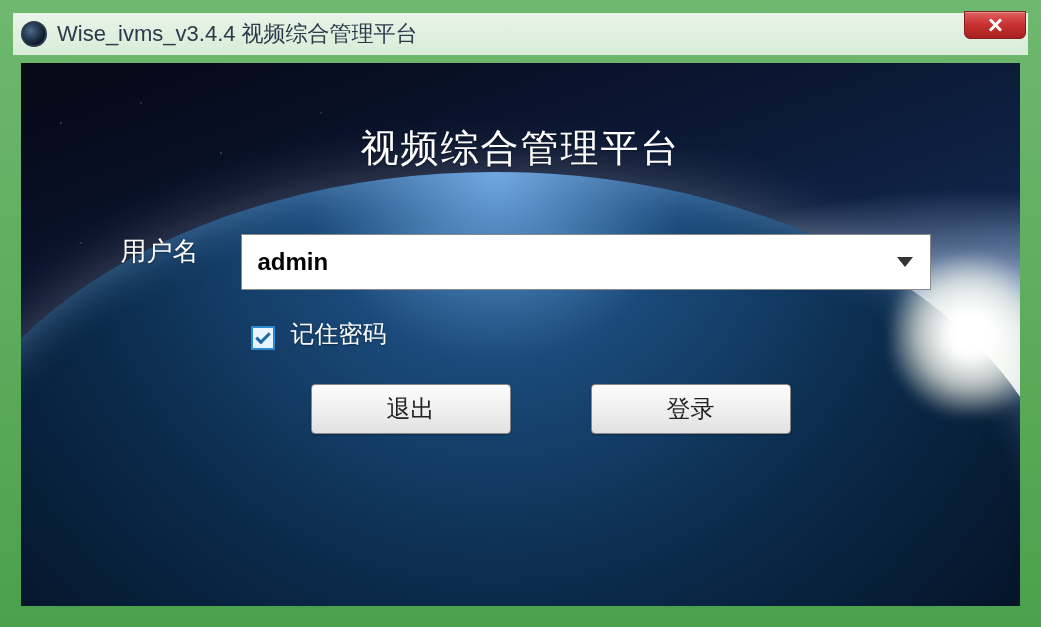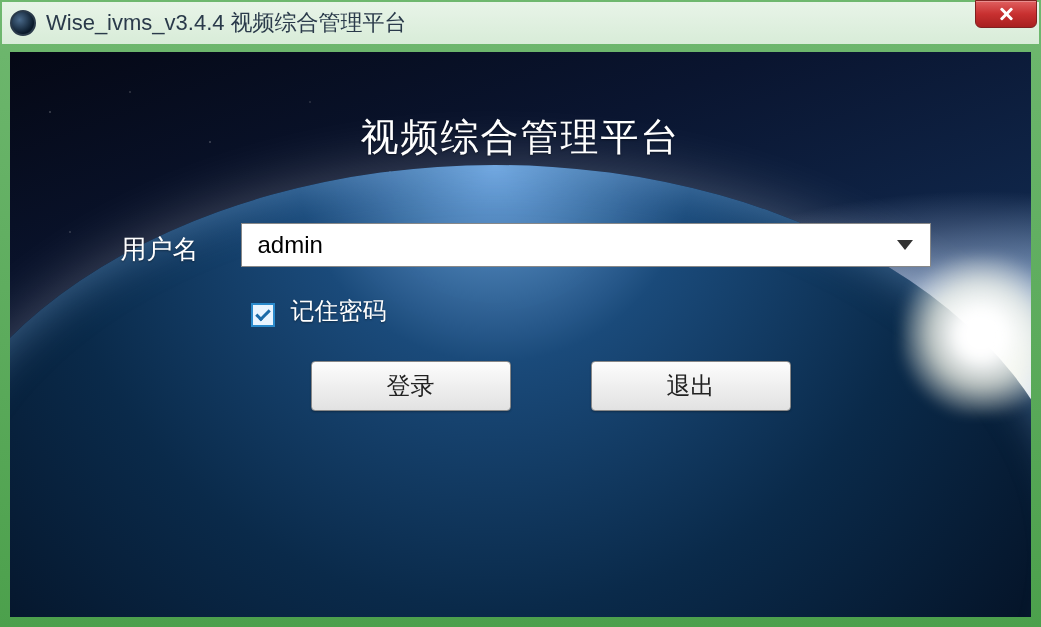--- a/index.html
+++ b/index.html
@@ -7,21 +7,21 @@
       background: #c8e0c8;
       font-family: "Microsoft YaHei", Arial, sans-serif;
       width: 1041px;
       height: 627px;
       overflow: hidden;
     }
     .outer {
       width: 1041px;
       height: 627px;
       background: linear-gradient(to bottom, #6fb86f 0%, #4ca04c 100%);
-      padding: 2px;
+      padding: 13px;
       position: relative;
     }
     .titlebar {
       height: 42px;
       background: linear-gradient(to bottom, #e8f4e8 0%, #d8ecd8 100%);
       display: flex;
       align-items: center;
       padding-left: 8px;
       position: relative;
     }
@@ -129,43 +129,44 @@
       letter-spacing: 2px;
       text-shadow: 0 1px 2px rgba(0,0,0,0.4);
       margin-bottom: 60px;
     }
     .form {
       width: 820px;
       margin: 0 auto;
     }
     .row {
       display: flex;
-      align-items: flex-end;
+      align-items: flex-start;
       margin-bottom: 28px;
     }
     .label {
       width: 130px;
       color: #fff;
       font-size: 26px;
       text-align: left;
       padding-left: 10px;
       text-shadow: 0 1px 2px rgba(0,0,0,0.4);
     }
     .field-wrap {
       flex: 1;
       position: relative;
     }
     .text-input {
       width: 100%;
-      height: 44px;
+      height: 56px;
       border: 1px solid #888;
       background: #fff;
       font-size: 24px;
       padding: 0 48px 0 16px;
       outline: none;
+      font-weight: bold;
     }
     .combo-arrow {
       position: absolute;
       right: 18px;
       top: 50%;
       transform: translateY(-50%);
       width: 0; height: 0;
       border-left: 8px solid transparent;
       border-right: 8px solid transparent;
       border-top: 10px solid #333;
@@ -253,19 +254,19 @@
 
 
         <div class="remember-row">
           <div class="checkbox">
             <div class="checkmark"></div>
           </div>
           <div class="remember-label">记住密码</div>
         </div>
 
         <div class="btn-row">
+          <button class="btn">退出</button>
           <button class="btn">登录</button>
-          <button class="btn">退出</button>
         </div>
       </div>
     </div>
   </div>
 </div>
 
 </body></html>

